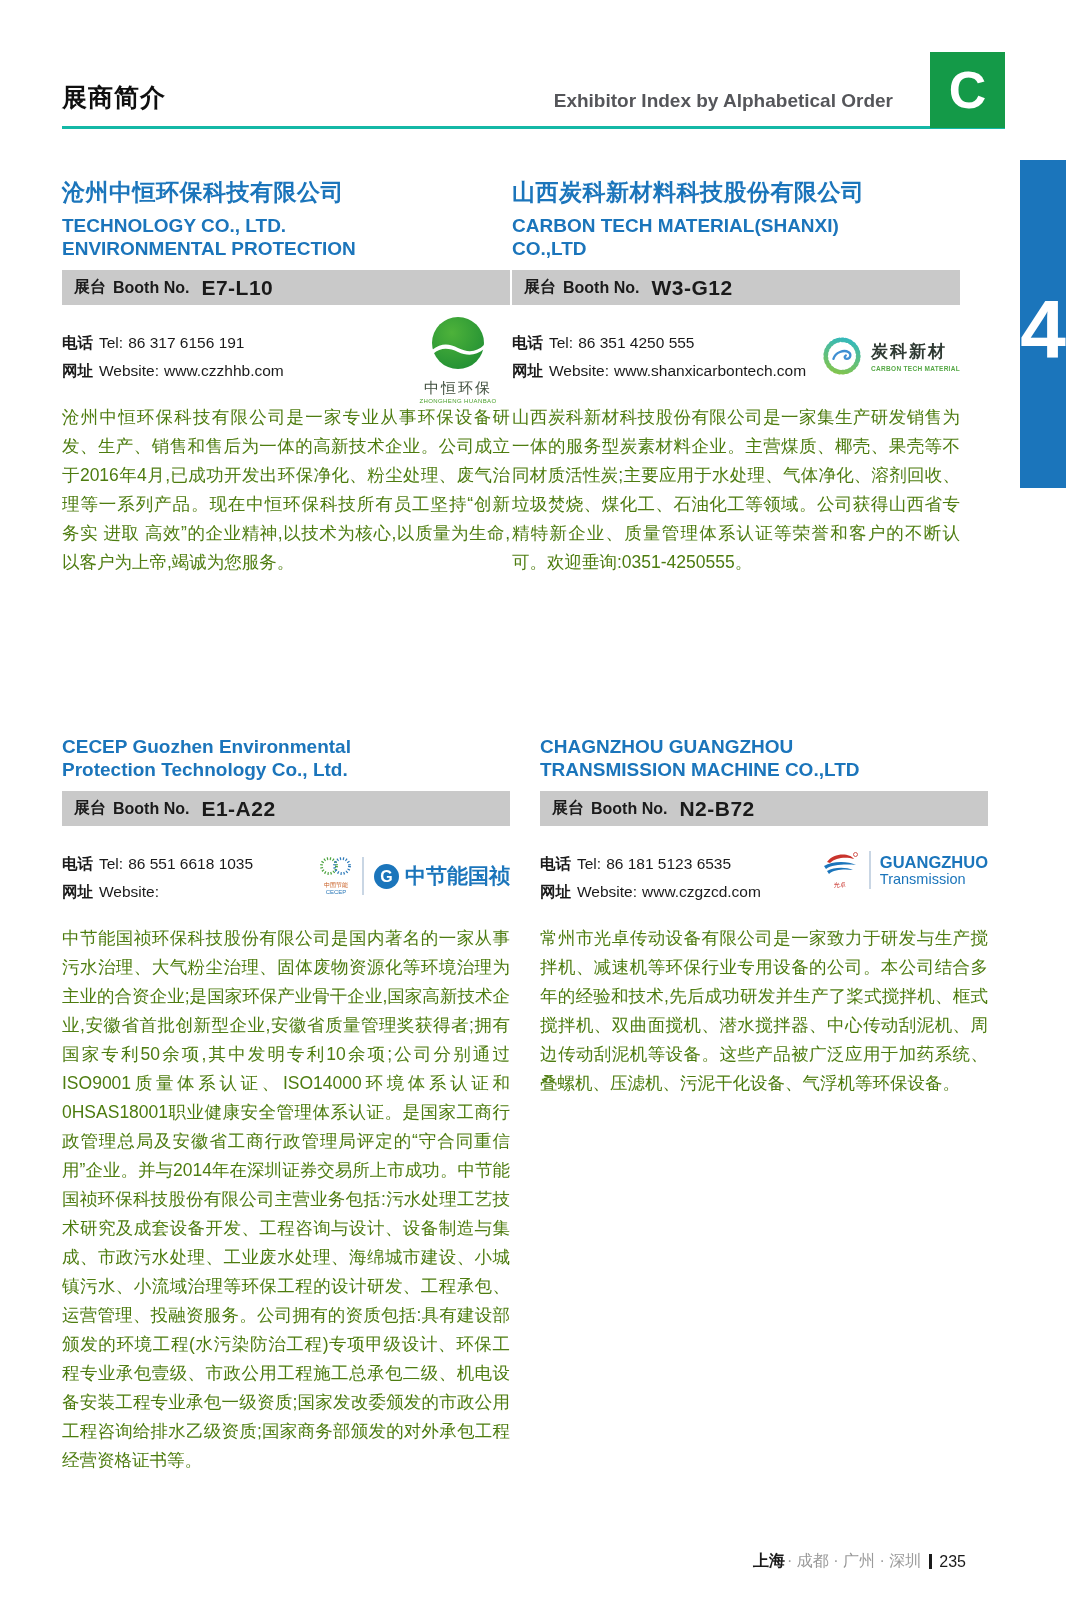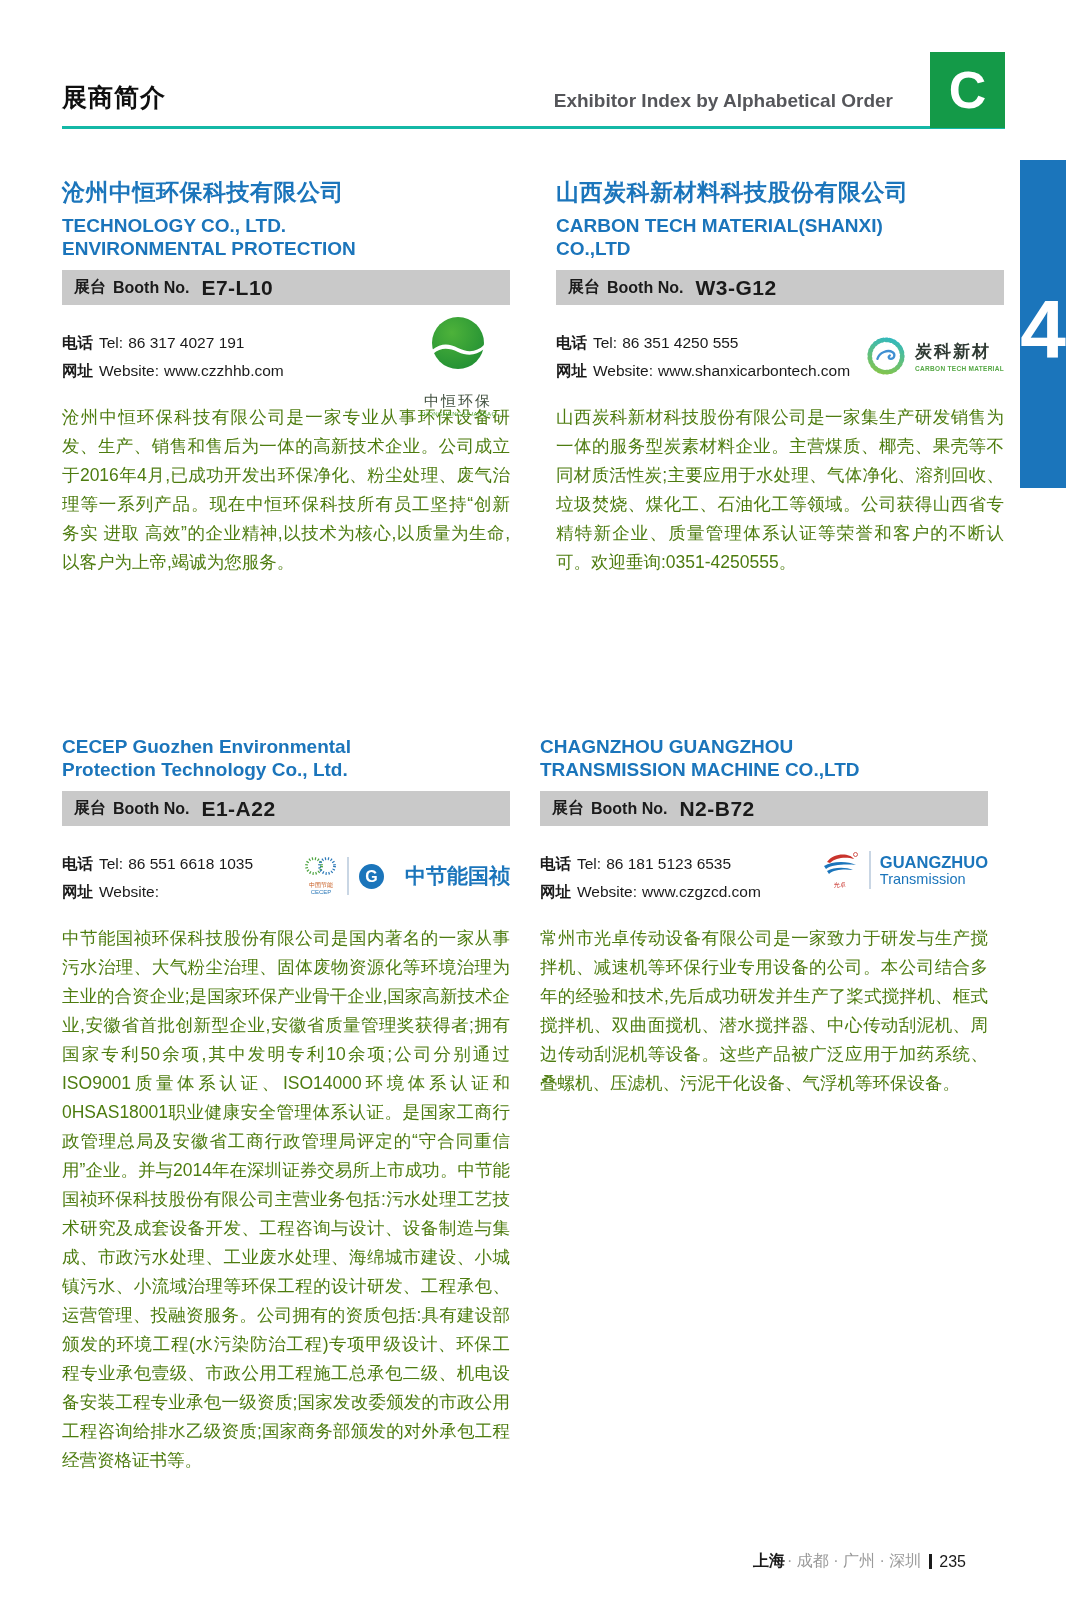--- a/index.html
+++ b/index.html
@@ -16,51 +16,51 @@
   .index-box{position:absolute;left:868px;top:52px;width:75px;height:76px;background:#149a48;
     display:flex;align-items:center;justify-content:center;}
   .index-box span{color:#fff;font-size:52px;font-weight:bold;line-height:1;}
   
   .side-tab{position:absolute;left:1020px;top:160px;width:46px;height:328px;background:#1b75bb;
     display:flex;align-items:center;justify-content:center;padding-top:10px;box-sizing:border-box;}
   .side-tab span{color:#fff;font-size:82px;font-weight:bold;line-height:1;}
   
   .entry{position:absolute;width:448px;}
   .e1{left:62px;top:150px;}
-  .e2{left:556px;top:150px;}
+  .e2{left:512px;top:150px;}
   .e3{left:62px;top:725px;}
   .e4{left:540px;top:725px;}
   .title-block{display:flex;flex-direction:column;justify-content:flex-end;box-sizing:border-box;padding-bottom:10px;}
   .tall{height:120px;}
   .short{height:66px;}
   .name-zh{margin:0 0 6px 0;font-size:23px;font-weight:bold;color:#1b75bb;letter-spacing:0.5px;}
   .name-en div{font-size:19px;font-weight:bold;color:#1b75bb;line-height:23px;}
   .booth-bar{height:35px;background:#c9c9c9;display:flex;align-items:center;padding:0 12px;box-sizing:border-box;}
   .b-zh{font-size:16px;font-weight:bold;margin-right:7px;}
   .b-en{font-size:16px;font-weight:bold;margin-right:12px;}
   .b-no{font-size:21px;font-weight:bold;letter-spacing:0.5px;}
   .contact{position:relative;margin-top:24px;height:68px;}
   .c-row{font-size:15.5px;line-height:28px;color:#1a1a1a;}
   .c-zh{font-weight:bold;margin-right:6px;}
   .c-en{margin-right:5px;}
   .desc{margin-top:6px;font-size:17.5px;line-height:29px;text-align:justify;color:#4d7c0f;}
   
   .logo-zhongheng{position:absolute;right:4px;top:-14px;width:96px;text-align:center;}
-  .logo-zhongheng .lz-zh{font-size:15px;color:#41503f;letter-spacing:2px;margin-top:17px;}
+  .logo-zhongheng .lz-zh{font-size:15px;color:#41503f;letter-spacing:2px;margin-top:4px;}
   .logo-zhongheng .lz-en{font-size:6px;color:#4aa02c;letter-spacing:0.4px;}
   .logo-carbon{position:absolute;right:0;top:6px;display:flex;align-items:center;}
   .logo-carbon .lc-text{margin-left:8px;text-align:left;}
   .logo-carbon .lc-zh{font-size:17px;font-weight:bold;color:#2f3a33;letter-spacing:2px;}
   .logo-carbon .lc-en{font-size:6.5px;font-weight:bold;color:#55a845;letter-spacing:0.3px;margin-top:2px;}
   .logo-cecep{position:absolute;right:0;top:6px;display:flex;align-items:center;}
   .cecep-mark{text-align:center;}
   .cecep-cap1{font-size:6px;color:#c75b1e;line-height:7px;}
   .cecep-cap2{font-size:6px;color:#2a78b8;line-height:7px;}
   .vdiv{width:2px;height:38px;background:#c9d6e4;margin:0 9px;}
-  .cecep-name{font-size:21px;font-weight:bold;color:#1b75bb;margin-left:20px;}
+  .cecep-name{font-size:21px;font-weight:bold;color:#1b75bb;margin-left:5px;}
   .logo-gz{position:absolute;right:0;top:0;display:flex;align-items:center;}
   .gz-mark{text-align:center;}
   .gz-cap{font-size:6px;color:#c9342c;line-height:7px;}
   .gz-text{text-align:left;}
   .gz-l1{font-size:16.5px;font-weight:bold;color:#1b75bb;line-height:18px;}
   .gz-l2{font-size:14.5px;color:#1b75bb;line-height:16px;}
   
   .footer{position:absolute;right:100px;bottom:28px;font-size:16px;display:flex;align-items:center;}
   .f-primary{font-weight:bold;color:#1a1a1a;}
   .f-secondary{color:#9a9a9a;margin:0 8px 0 2px;}
@@ -90,21 +90,21 @@
       <div>ENVIRONMENTAL PROTECTION</div>
     </div>
   </div>
   <div class="booth-bar">
     <span class="b-zh">展台</span>
     <span class="b-en">Booth No.</span>
     <span class="b-no">E7-L10</span>
   </div>
   <div class="contact">
     <div class="c-row">
-      <span class="c-zh">电话</span><span class="c-en">Tel:</span><span>86 317 4027 191</span>
+      <span class="c-zh">电话</span><span class="c-en">Tel:</span><span>86 317 6156 191</span>
     </div>
     <div class="c-row">
       <span class="c-zh">网址</span><span class="c-en">Website:</span><span>www.czzhhb.com</span>
     </div>
     <div class="logo-zhongheng">
       <svg width="56" height="56" viewBox="0 0 56 56">
         <defs>
           <radialGradient id="zg" cx="38%" cy="30%" r="85%">
             <stop offset="0%" stop-color="#4db23a"></stop>
               <stop offset="100%" stop-color="#1d8c33"></stop>

